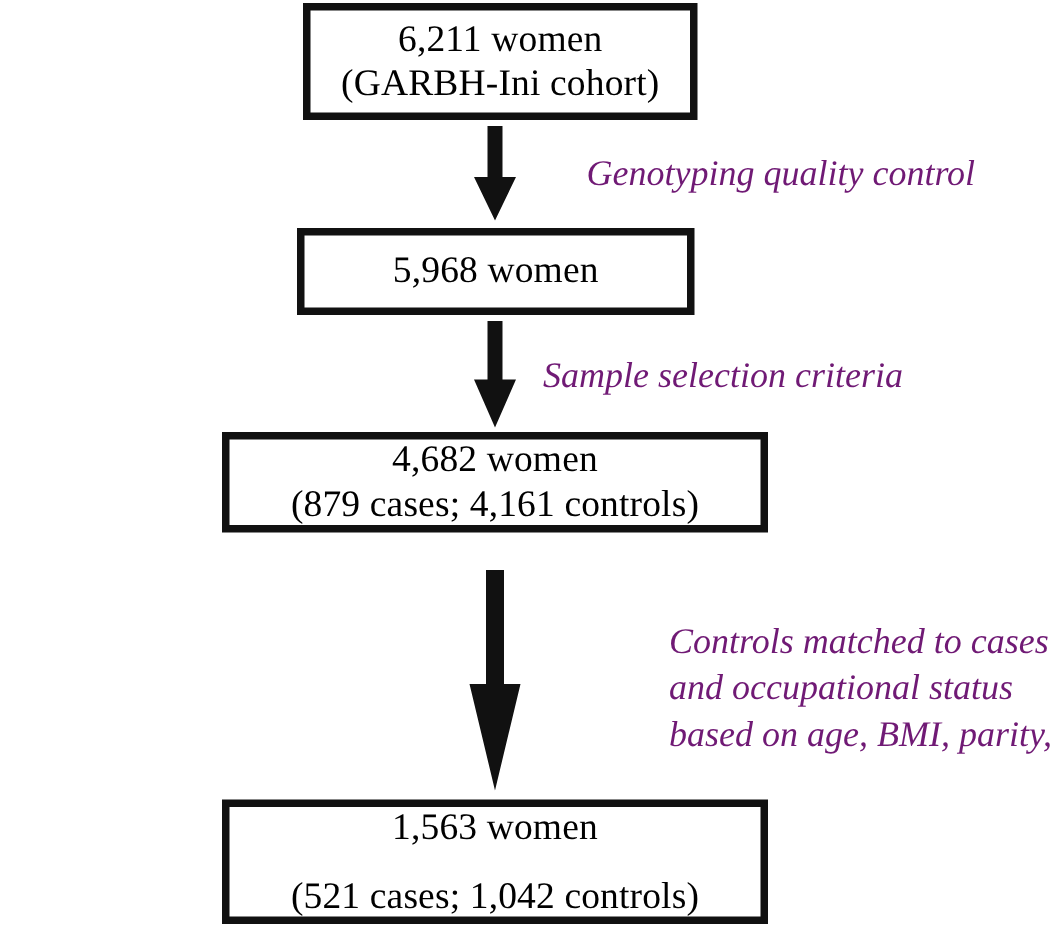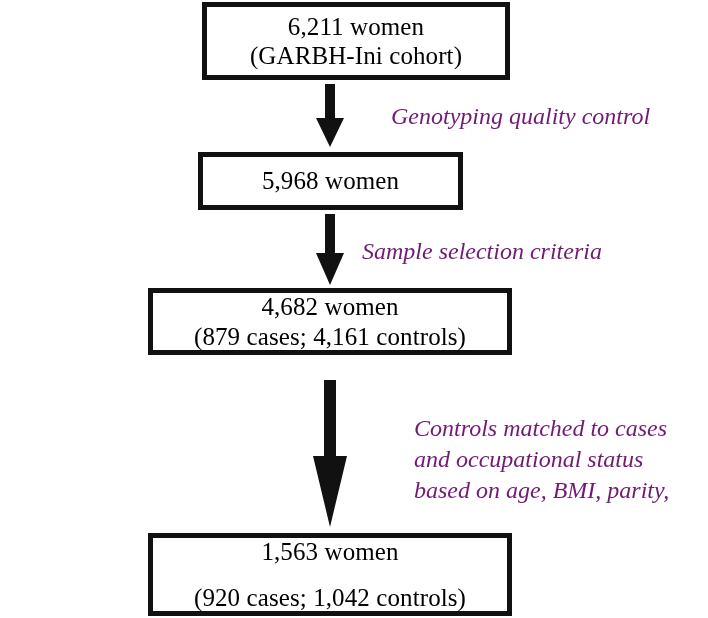--- a/index.html
+++ b/index.html
@@ -30,21 +30,21 @@
     color: #000000;
     line-height: 1.18;
   }
   .node .line {
     display: block;
     white-space: nowrap;
     font-size: 25px;
     letter-spacing: 0.1px;
   }
 
-  #node-cohort   { left: 202px; top: 2px;   width: 308px; height: 78px; }
+  #node-cohort   { left: 202px; top: 2px;   width: 263px; height: 78px; }
   #node-qc       { left: 198px; top: 152px; width: 265px; height: 58px; }
   #node-criteria { left: 148px; top: 288px; width: 364px; height: 67px; }
   #node-matched  { left: 148px; top: 533px; width: 364px; height: 83px; gap: 16px; }
 
   
   .arrow {
     position: absolute;
   }
   .arrow svg { display: block; }
 
@@ -57,21 +57,21 @@
     position: absolute;
     font-style: italic;
     font-size: 24px;
     color: #701a75;
     line-height: 1.30;
     white-space: nowrap;
   }
   #label-qc        { left: 391px; top: 101px; }
   #label-selection { left: 362px; top: 236px; }
   #label-matching  { left: 414px; top: 413px; }
-  #label-matching .line { display: block; }
+  #label-matching .line { display: block; margin-left: 32px; }
 </style>
 </head>
 <body>
 
 <div id="canvas">
 
   <div class="node" id="node-cohort">
     <span class="line">6,211 women</span>
     <span class="line">(GARBH-Ini cohort)</span>
   </div>
@@ -109,16 +109,16 @@
     </svg>
   </div>
   <div class="edge-label" id="label-matching">
     <span class="line">Controls matched to cases</span>
     <span class="line">and occupational status</span>
     <span class="line">based on age, BMI, parity,</span>
   </div>
 
   <div class="node" id="node-matched">
     <span class="line">1,563 women</span>
-    <span class="line">(920 cases; 1,042 controls)</span>
+    <span class="line">(521 cases; 1,042 controls)</span>
   </div>
 
 </div>
 
 </body></html>

